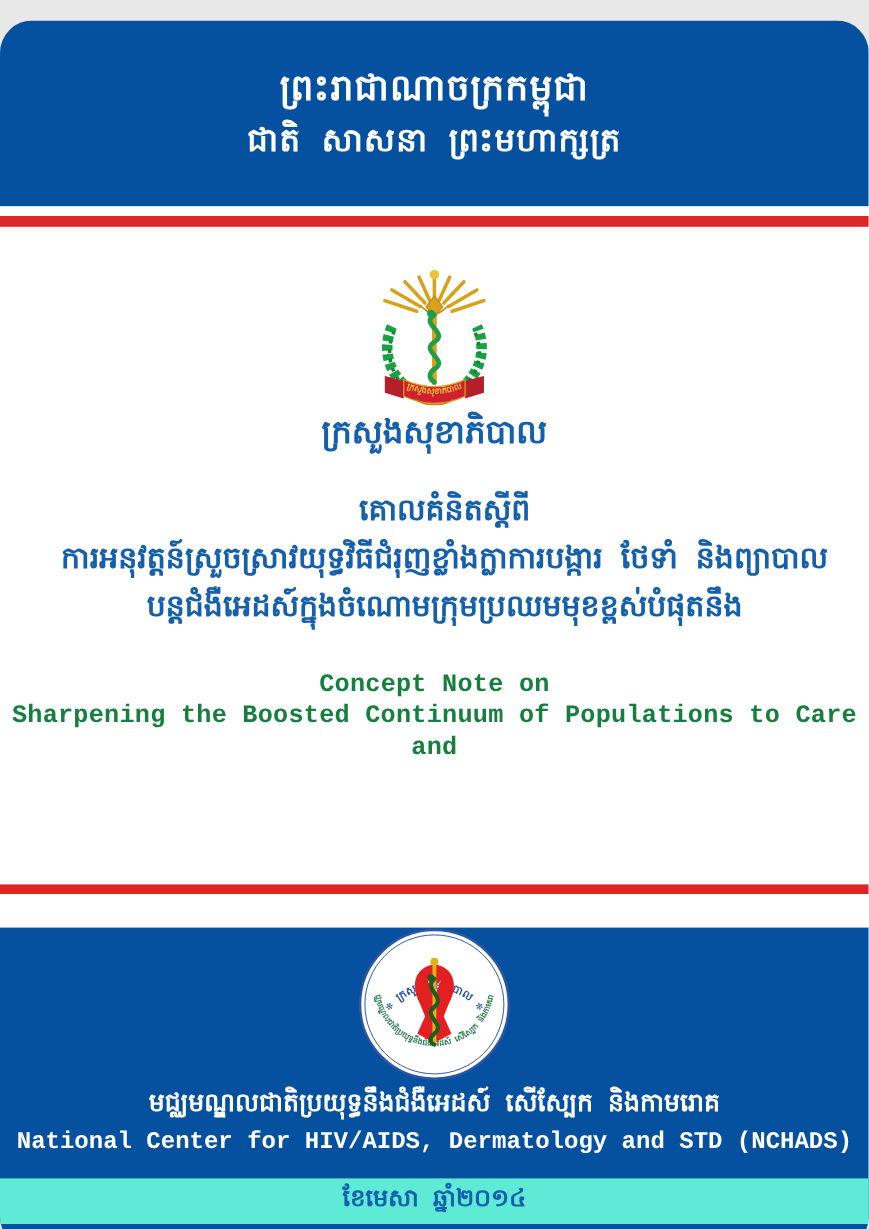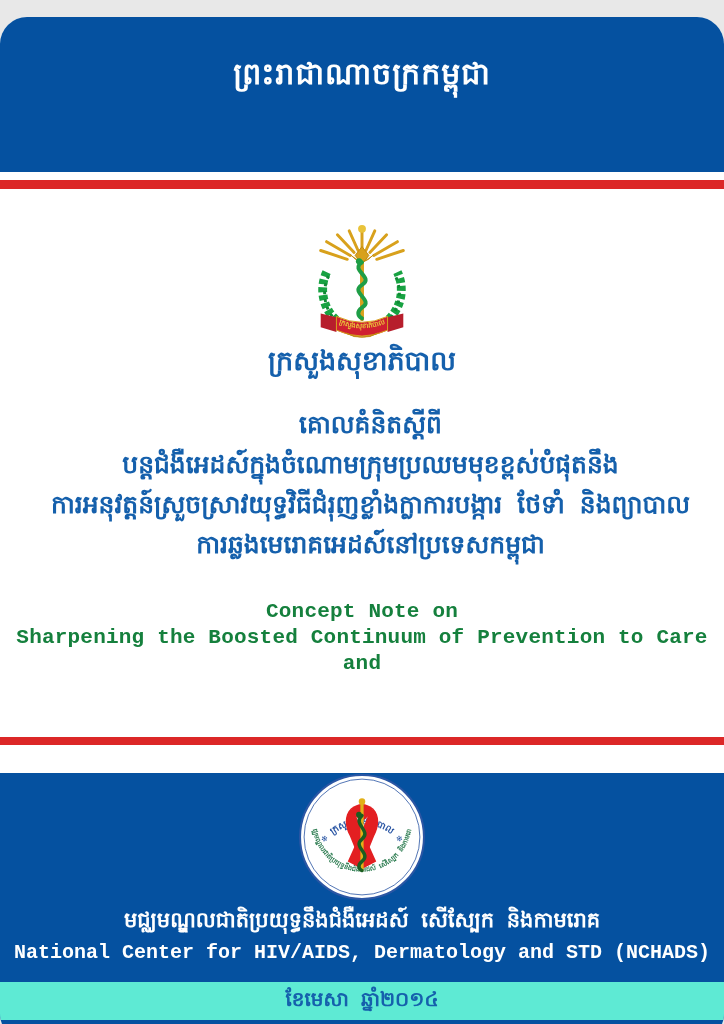--- a/index.html
+++ b/index.html
@@ -98,20 +98,21 @@
     line-height:38px;
   }
 </style>
 </head>
 <body>
 
 <div class="page">
 
   <div class="header-band">
     <div class="kingdom-line">ព្រះរាជាណាចក្រកម្ពុជា</div>
+    <div class="motto-line">ជាតិ សាសនា ព្រះមហាក្សត្រ</div>
   </div>
 
   <div class="stripe-white-a"></div>
   <div class="stripe-red-a"></div>
 
   <div class="body-white">
 
     <svg class="moh-logo" width="138" height="118" viewBox="0 0 140 120" xmlns="http://www.w3.org/2000/svg">
       <defs>
         <path id="mohBanner" d="M46 104 Q 70 114 94 104" fill="none"></path>
@@ -146,28 +147,27 @@
         <textPath href="#mohBanner" startOffset="50%" text-anchor="middle">ក្រសួងសុខាភិបាល</textPath>
       </text>
 
       <path d="M54 114 Q 70 122 86 114 Q 78 119 70 118 Q 62 119 54 114 Z" fill="#D8A11C" stroke="#C08A12" stroke-width="1"></path>
     </svg>
 
     <div class="ministry-name">ក្រសួងសុខាភិបាល</div>
 
     <div class="khmer-title">
       <div>គោលគំនិតស្ដីពី</div>
+      <div>ការអនុវត្តន៍ស្រួចស្រាវយុទ្ធវិធីជំរុញខ្លាំងក្លាការបង្ការ ថែទាំ និងព្យាបាល</div>
       <div>បន្តជំងឺអេដស៍ក្នុងចំណោមក្រុមប្រឈមមុខខ្ពស់បំផុតនឹង</div>
-      <div>ការអនុវត្តន៍ស្រួចស្រាវយុទ្ធវិធីជំរុញខ្លាំងក្លាការបង្ការ ថែទាំ និងព្យាបាល</div>
-      <div>ការឆ្លងមេរោគអេដស៍នៅប្រទេសកម្ពុជា</div>
     </div>
 
     <div class="english-title">
       <div>Concept Note on</div>
-      <div>Sharpening the Boosted Continuum of Prevention to Care and</div>
+      <div>Sharpening the Boosted Continuum of Populations to Care and</div>
     </div>
 
   </div>
 
   <div class="stripe-red-b"></div>
   <div class="stripe-white-b"></div>
 
   <div class="footer-band">
 
     <svg class="nchads-logo" width="128" height="128" viewBox="0 0 126 126" xmlns="http://www.w3.org/2000/svg">

